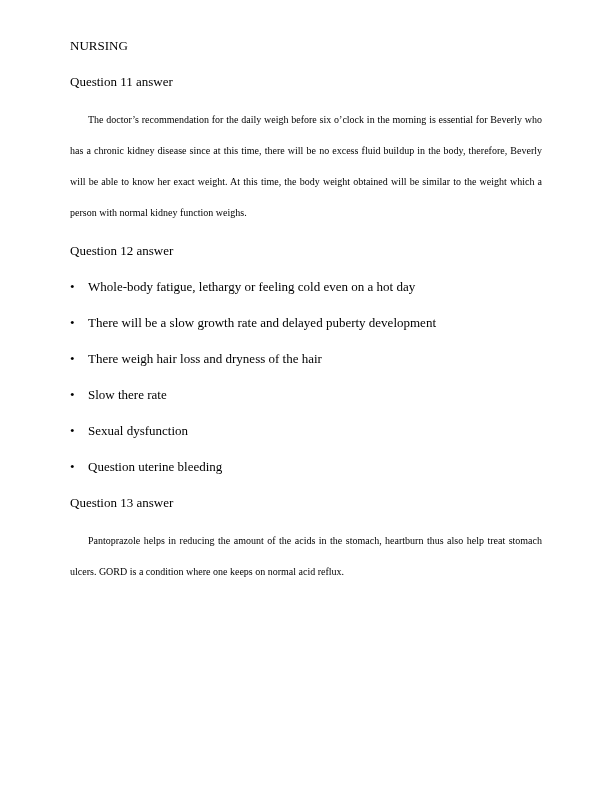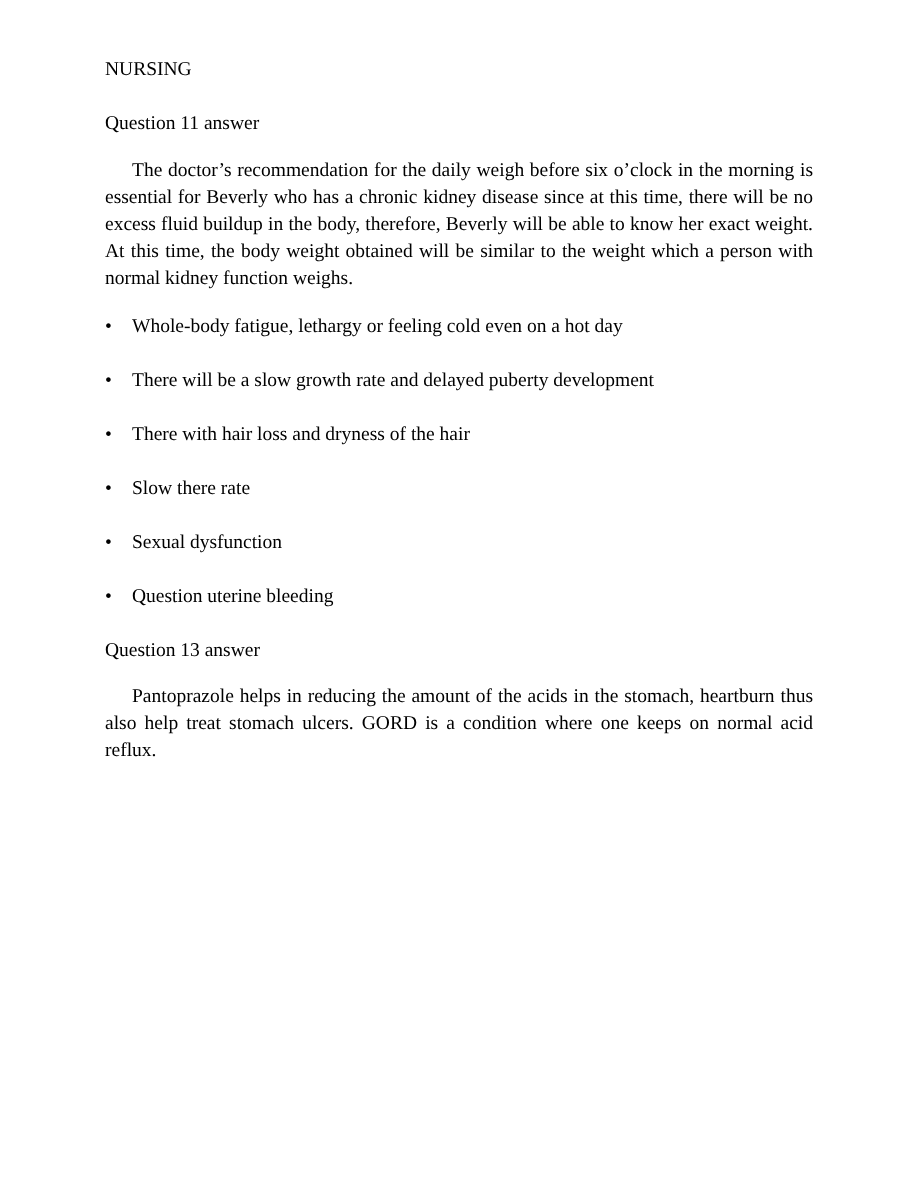--- a/index.html
+++ b/index.html
@@ -23,22 +23,22 @@
     line-height: 27px;
     margin: 0 0 9px 0;
   }
   .q-heading {
     font-size: 13px;
     font-weight: normal;
     line-height: 27px;
     margin: 0 0 9px 0;
   }
   .body-para {
-    font-size: 13px;
-    line-height: 18px;
+    font-size: 10px;
+    line-height: 31px;
     text-align: justify;
     text-indent: 18px;
     margin: 0 0 9px 0;
   }
   .intro-line {
     font-size: 13px;
     line-height: 27px;
     margin: 0 0 9px 0;
   }
   .bullet-item {
@@ -59,35 +59,36 @@
 <body>
 
 <div class="page">
 
   <p class="doc-header">NURSING</p>
 
   <p class="q-heading">Question 11 answer</p>
 
   <p class="body-para">The doctor’s recommendation for the daily weigh before six o’clock in the morning is essential for Beverly who has a chronic kidney disease since at this time, there will be no excess fluid buildup in the body, therefore, Beverly will be able to know her exact weight. At this time, the body weight obtained will be similar to the weight which a person with normal kidney function weighs.</p>
 
+  <p class="q-heading">Question 12 answer</p>
 
 
   <div class="bullet-item">
     <span class="bullet-glyph">•</span>
     <span class="bullet-text">Whole-body fatigue, lethargy or feeling cold even on a hot day</span>
   </div>
 
   <div class="bullet-item">
     <span class="bullet-glyph">•</span>
     <span class="bullet-text">There will be a slow growth rate and delayed puberty development</span>
   </div>
 
   <div class="bullet-item">
     <span class="bullet-glyph">•</span>
-    <span class="bullet-text">There with hair loss and dryness of the hair</span>
+    <span class="bullet-text">There weigh hair loss and dryness of the hair</span>
   </div>
 
   <div class="bullet-item">
     <span class="bullet-glyph">•</span>
     <span class="bullet-text">Slow there rate</span>
   </div>
 
   <div class="bullet-item">
     <span class="bullet-glyph">•</span>
     <span class="bullet-text">Sexual dysfunction</span>

